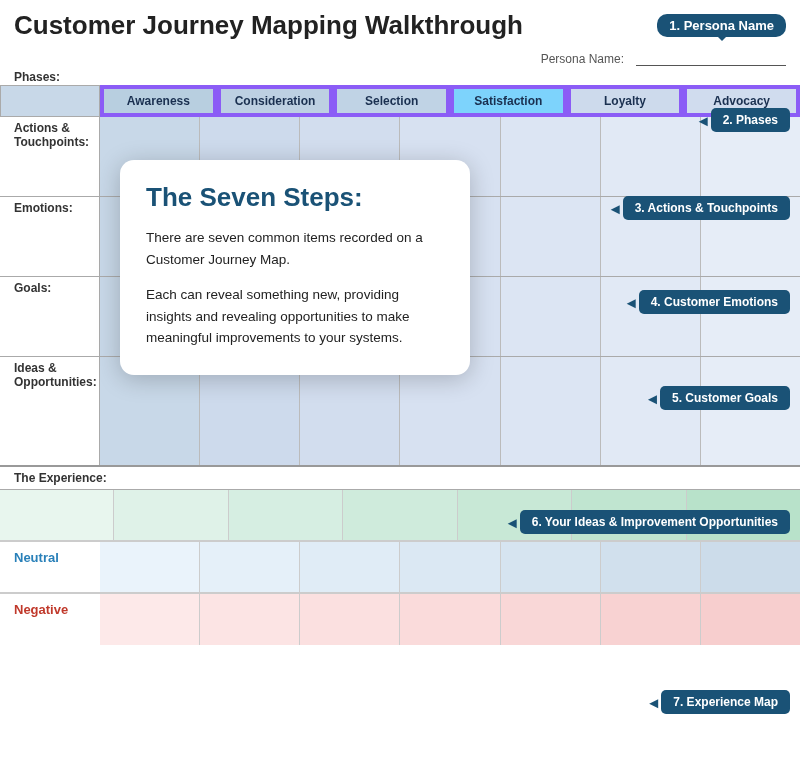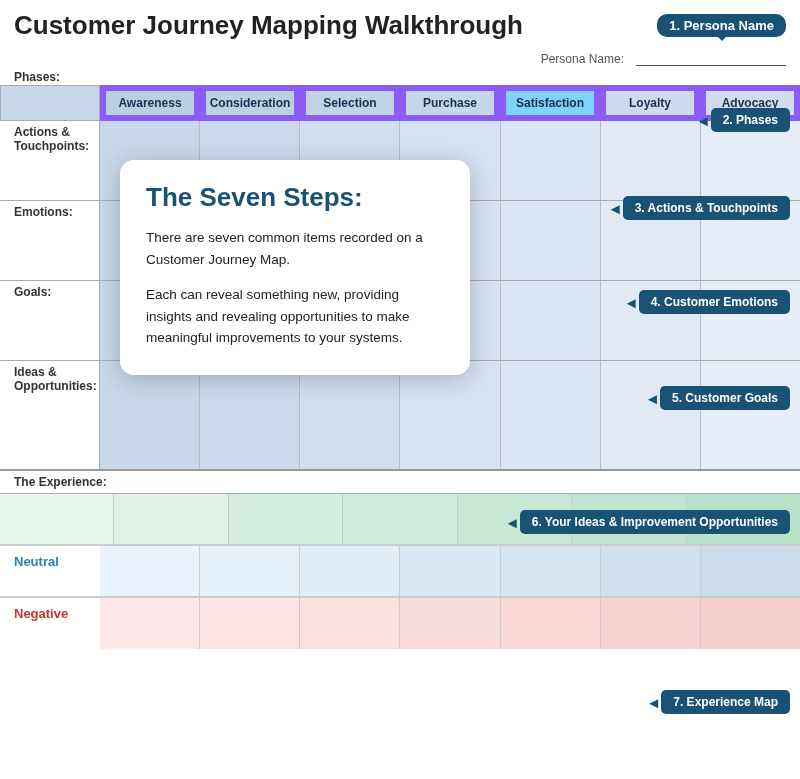--- a/index.html
+++ b/index.html
@@ -52,21 +52,21 @@
     .col-headers {
       display: flex;
       margin: 0;
     }
     .col-header {
       flex: 1;
       text-align: center;
       font-size: 12px;
       font-weight: bold;
       padding: 5px 2px;
-      border: 6px solid #8b5cf6;
+      border: 4px solid #8b5cf6;
       background: #c8d8e8;
       color: #1a3050;
     }
     .col-header.awareness { background: #b8cfe0; }
     .col-header.consideration { background: #bdd0e2; }
     .col-header.selection { background: #c0d3e5; }
     .col-header.purchase { background: #c5d6e8; }
     .col-header.satisfaction { background: #7dd3fc; }
     .col-header.loyalty { background: #cddaec; }
     .col-header.advocacy { background: #d0dcee; }
@@ -263,21 +263,20 @@
 
   <div style="display:flex;align-items:center;padding:0 0 0 14px;font-size:12px;font-weight:bold;color:#333;margin-bottom:1px;">
     <span>Phases:</span>
   </div>
 
   <div class="col-headers">
     <div style="min-width:100px;width:100px;border:1px solid #aaa;background:#c8d8e8;"></div>
     <div class="col-header awareness">Awareness</div>
     <div class="col-header consideration">Consideration</div>
     <div class="col-header selection">Selection</div>
-    <div class="col-header purchase">Purchase</div>
     <div class="col-header satisfaction">Satisfaction</div>
     <div class="col-header loyalty">Loyalty</div>
     <div class="col-header advocacy">Advocacy</div>
   </div>
 
   <div class="full-row" style="min-height:80px;">
     <div class="row-label">Actions &amp; Touchpoints:</div>
     <div class="cells-only">
       <div class="cell-item c0"></div>
       <div class="cell-item c1"></div>

